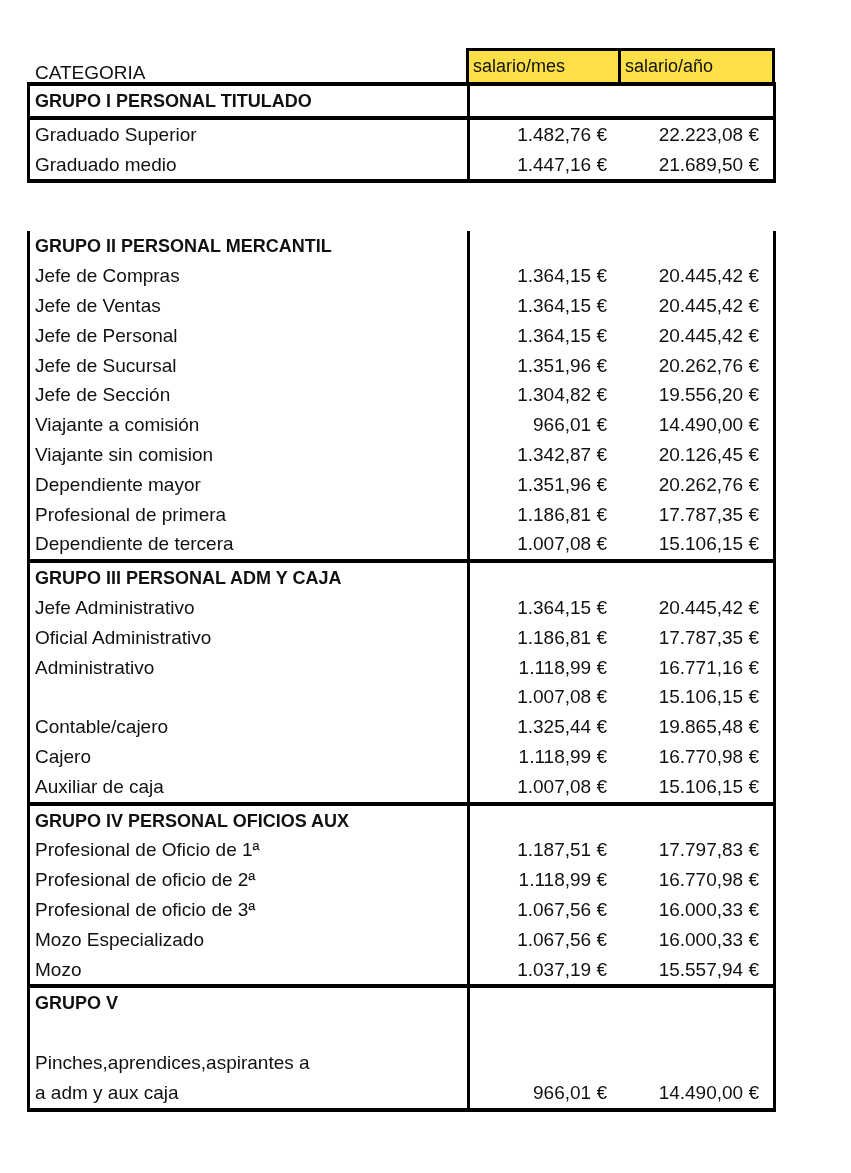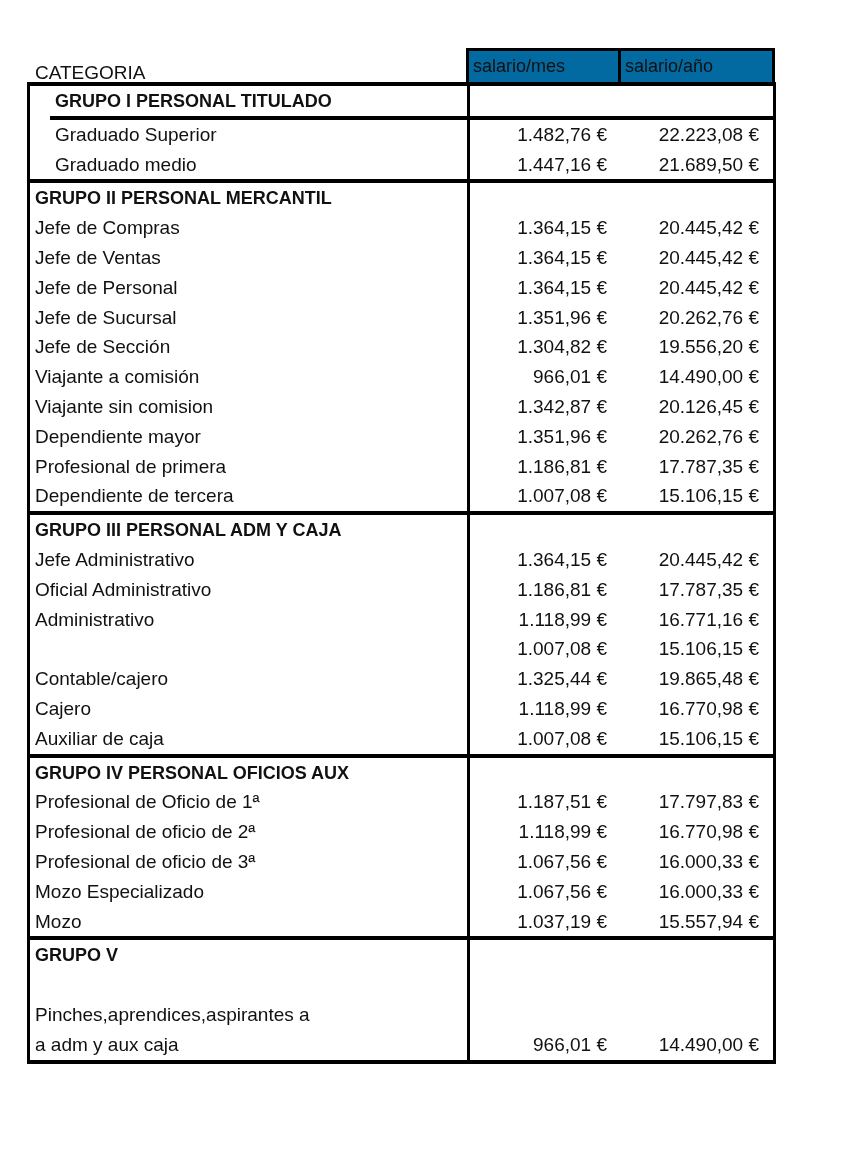--- a/index.html
+++ b/index.html
@@ -8,58 +8,58 @@
   .abs { position: absolute; white-space: nowrap; margin-top: 40px; }
   #title-cat { left: 35px; top: 22px; font-size: 19px; }
   #title-year { left: 566px; top: 24px; font-size: 18px; }
   #hdr { position: absolute; left: 466px; top: 48px; width: 309px; height: 34px;
          background: #5B8DD9; border: 3px solid #000; border-bottom: none; box-sizing: border-box; display: flex; }
   #hdr .hc { height: 100%; box-sizing: border-box; line-height: 30px; padding-left: 4px; font-size: 18px; }
   #hdr .hc1 { width: 152px; border-right: 3px solid #000; }
   #hdr .hc2 { flex: 1; border-radius: 12px; }
   #tbl { position: absolute; left: 27px; top: 82px; width: 749px; }
   .group { position: relative; border: 3px solid #000; border-top: none; box-sizing: border-box; }
-  .group.first { border-top: 4px solid #000; padding-left: 20px; }
+  .group.first { border-top: 4px solid #000; }
   .group::after { content: ""; position: absolute; left: 437px; top: 0; bottom: 0; border-left: 3px solid #000; }
   .row { position: relative; height: 29.8px; }
   .row .lbl { position: absolute; left: 5px; top: 4px; font-size: 19px; }
   .row .lbl.b { font-weight: bold; font-size: 18px; top: 5px; }
   .row .m { position: absolute; right: 166px; top: 4px; font-size: 19px; text-align: right; }
   .row .y { position: absolute; right: 14px; top: 4px; font-size: 19px; text-align: left; }
   #ayuda-label { left: 35px; top: 1139px; }
   #ayuda-value { left: 535px; top: 1139px; }
 </style>
 </head>
 <body>
 
 <div class="abs" id="title-cat">CATEGORIA</div>
 <div class="abs" id="title-year">2023</div>
 
-<div id="hdr" style="background: #0369a1;">
+<div id="hdr" style="background: #fde047;">
   <div class="hc hc1">salario/mes</div>
   <div class="hc hc2">salario/año</div>
 </div>
 
 <div id="tbl">
     <div class="group first" style="border-bottom-width: 4px;">
       <div class="row" style="border-bottom: 4px solid rgb(0, 0, 0);">
         <span class="lbl b">GRUPO I PERSONAL TITULADO</span>
       </div>
       <div class="row">
         <span class="lbl">Graduado Superior</span>
         <span class="m">1.482,76 €</span>
         <span class="y">22.223,08 €</span>
       </div>
       <div class="row">
         <span class="lbl">Graduado medio</span>
         <span class="m">1.447,16 €</span>
         <span class="y">21.689,50 €</span>
       </div>
     </div>
-    <div class="group" style="border-bottom-width: 4px;">
+    <div class="group" style="border-bottom-width: 4px; margin-top: 48px;">
       <div class="row">
         <span class="lbl b">GRUPO II PERSONAL MERCANTIL</span>
       </div>
       <div class="row">
         <span class="lbl">Jefe de Compras</span>
         <span class="m">1.364,15 €</span>
         <span class="y">20.445,42 €</span>
       </div>
       <div class="row">
         <span class="lbl">Jefe de Ventas</span>

